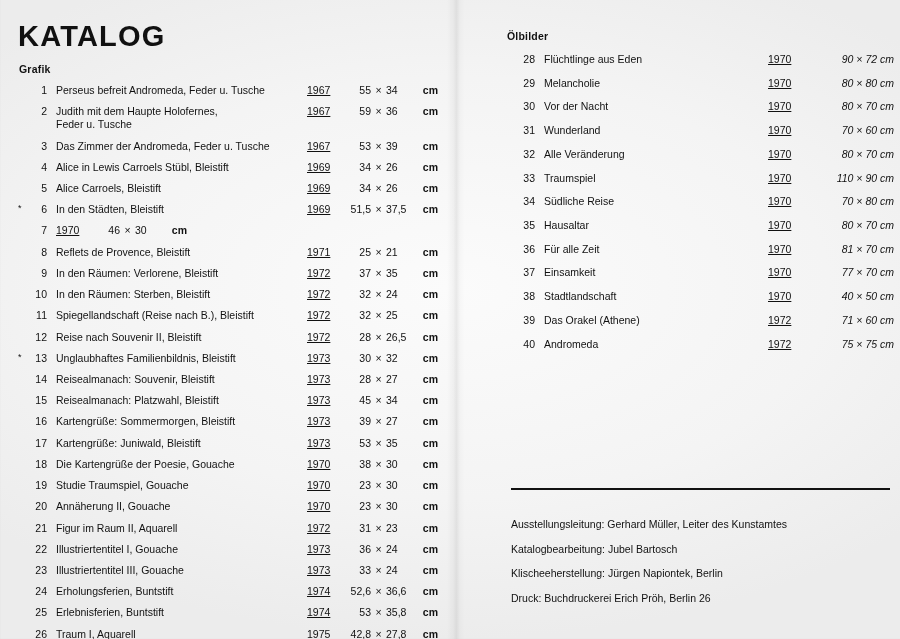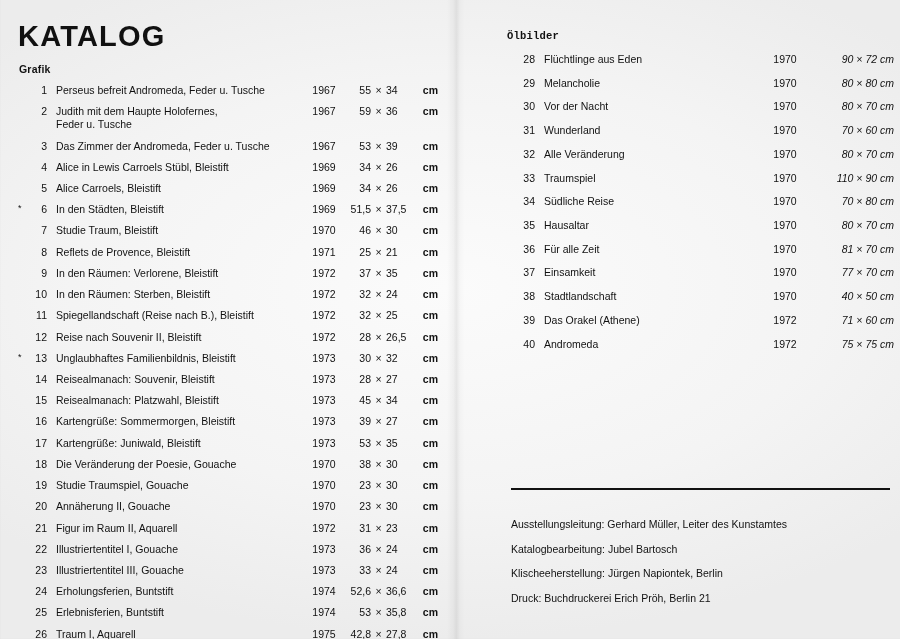--- a/index.html
+++ b/index.html
@@ -76,21 +76,20 @@
     margin: 0 0 12px 0;
   }
   .section-head {
     font-size: 10.5px;
     font-weight: bold;
     letter-spacing: .2px;
     margin: 0 0 9px 1px;
   }
   .col-right .section-head {
     margin-bottom: 11px;
-    font-family: Liberation Mono, monospace;
   }
 
   
   .entry {
     display: flex;
     align-items: flex-start;
     font-size: 10.5px;
     line-height: 1.25;
     margin-bottom: 8.1px;
   }
@@ -113,21 +112,22 @@
     padding-right: 9px;
   }
   .title {
     flex: 1 1 auto;
     padding-right: 6px;
     white-space: pre-line;
   }
   .year {
     width: 34px;
     flex: 0 0 34px;
-    text-align: center;
+    text-align: left;
+    text-decoration: underline;
   }
 
   
   .sz-w {
     width: 30px;
     flex: 0 0 30px;
     text-align: right;
   }
   .sz-x {
     width: 15px;
@@ -246,21 +246,20 @@
           <span class="title">In den Städten, Bleistift</span>
           <span class="year">1969</span>
           <span class="sz-w">51,5</span>
           <span class="sz-x">×</span>
           <span class="sz-h">37,5</span>
           <span class="sz-u">cm</span>
         </div>
         <div class="entry">
           <span class="star"></span>
           <span class="num">7</span>
-          <span class="title">Studie Traum, Bleistift</span>
           <span class="year">1970</span>
           <span class="sz-w">46</span>
           <span class="sz-x">×</span>
           <span class="sz-h">30</span>
           <span class="sz-u">cm</span>
         </div>
         <div class="entry">
           <span class="star"></span>
           <span class="num">8</span>
           <span class="title">Reflets de Provence, Bleistift</span>
@@ -356,21 +355,21 @@
           <span class="title">Kartengrüße: Juniwald, Bleistift</span>
           <span class="year">1973</span>
           <span class="sz-w">53</span>
           <span class="sz-x">×</span>
           <span class="sz-h">35</span>
           <span class="sz-u">cm</span>
         </div>
         <div class="entry">
           <span class="star"></span>
           <span class="num">18</span>
-          <span class="title">Die Veränderung der Poesie, Gouache</span>
+          <span class="title">Die Kartengrüße der Poesie, Gouache</span>
           <span class="year">1970</span>
           <span class="sz-w">38</span>
           <span class="sz-x">×</span>
           <span class="sz-h">30</span>
           <span class="sz-u">cm</span>
         </div>
         <div class="entry">
           <span class="star"></span>
           <span class="num">19</span>
           <span class="title">Studie Traumspiel, Gouache</span>
@@ -550,18 +549,18 @@
         </div>
       </div>
   </div>
 
   <div class="colophon">
     <div class="rule"></div>
     <div id="colophon-lines">
         <div class="colophon-line">Ausstellungsleitung: Gerhard Müller, Leiter des Kunstamtes</div>
         <div class="colophon-line">Katalogbearbeitung: Jubel Bartosch</div>
         <div class="colophon-line">Klischeeherstellung: Jürgen Napiontek, Berlin</div>
-        <div class="colophon-line">Druck: Buchdruckerei Erich Pröh, Berlin 21</div>
+        <div class="colophon-line">Druck: Buchdruckerei Erich Pröh, Berlin 26</div>
       </div>
   </div>
 
   <div class="gutter"></div>
 </div>
 
 </body></html>

